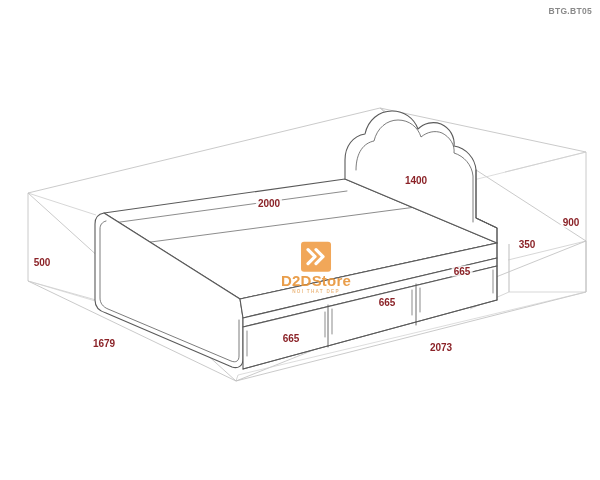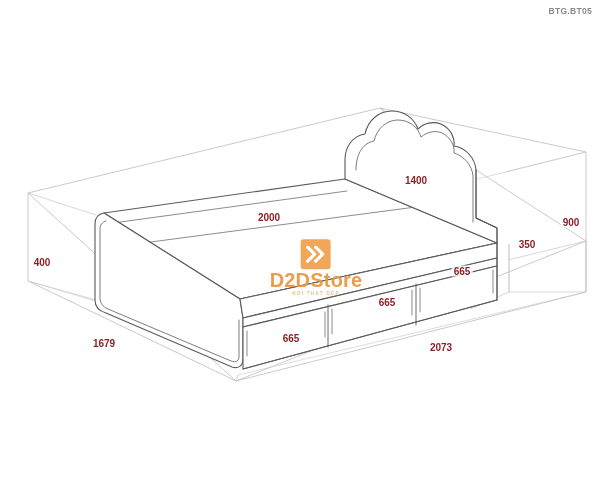--- a/index.html
+++ b/index.html
@@ -27,21 +27,21 @@
     transform:translate(-50%,-50%);
     text-align:center;opacity:.92;pointer-events:none;
   }
   .wm-mark{
     width:30px;height:30px;margin:0 auto 1px auto;
     background:#F0A04B;border-radius:3px;
     display:flex;align-items:center;justify-content:center;
   }
   .wm-name{
     font-family:"Liberation Sans",sans-serif;
-    font-size:20px;font-weight:bold;color:#E8963C;
+    font-size:15px;font-weight:bold;color:#E8963C;
     letter-spacing:.2px;line-height:1;
   }
   .wm-sub{
     font-family:"Liberation Sans",sans-serif;
     font-size:4.6px;font-weight:bold;color:#EBB579;
     letter-spacing:1.3px;line-height:1;margin-top:2px;
   }
 </style>
 </head>
 <body>
@@ -158,24 +158,24 @@
         <path d="M2 2 L9 9 L2 16" fill="none" stroke="#ffffff" stroke-width="3.2" stroke-linecap="round" stroke-linejoin="round"></path>
         <path d="M10 2 L17 9 L10 16" fill="none" stroke="#ffffff" stroke-width="3.2" stroke-linecap="round" stroke-linejoin="round"></path>
       </svg>
     </div>
     <div class="wm-name">D2DStore</div>
     <div class="wm-sub">NOI THAT DEP</div>
   </div>
 
   <div id="dim-layer">
       <div class="dim" style="left: 416px; top: 180px;">1400</div>
-      <div class="dim" style="left: 269px; top: 217px;">2000</div>
+      <div class="dim" style="left: 269px; top: 203px;">2000</div>
       <div class="dim" style="left: 571px; top: 222px;">900</div>
       <div class="dim" style="left: 527px; top: 244px;">350</div>
-      <div class="dim" style="left: 42px; top: 262px;">400</div>
+      <div class="dim" style="left: 42px; top: 262px;">500</div>
       <div class="dim" style="left: 104px; top: 343px;">1679</div>
       <div class="dim" style="left: 441px; top: 347px;">2073</div>
       <div class="dim" style="left: 291px; top: 338px;">665</div>
       <div class="dim" style="left: 387px; top: 302px;">665</div>
       <div class="dim" style="left: 462px; top: 271px;">665</div>
     </div>
 
 </div>
 
 </body></html>

